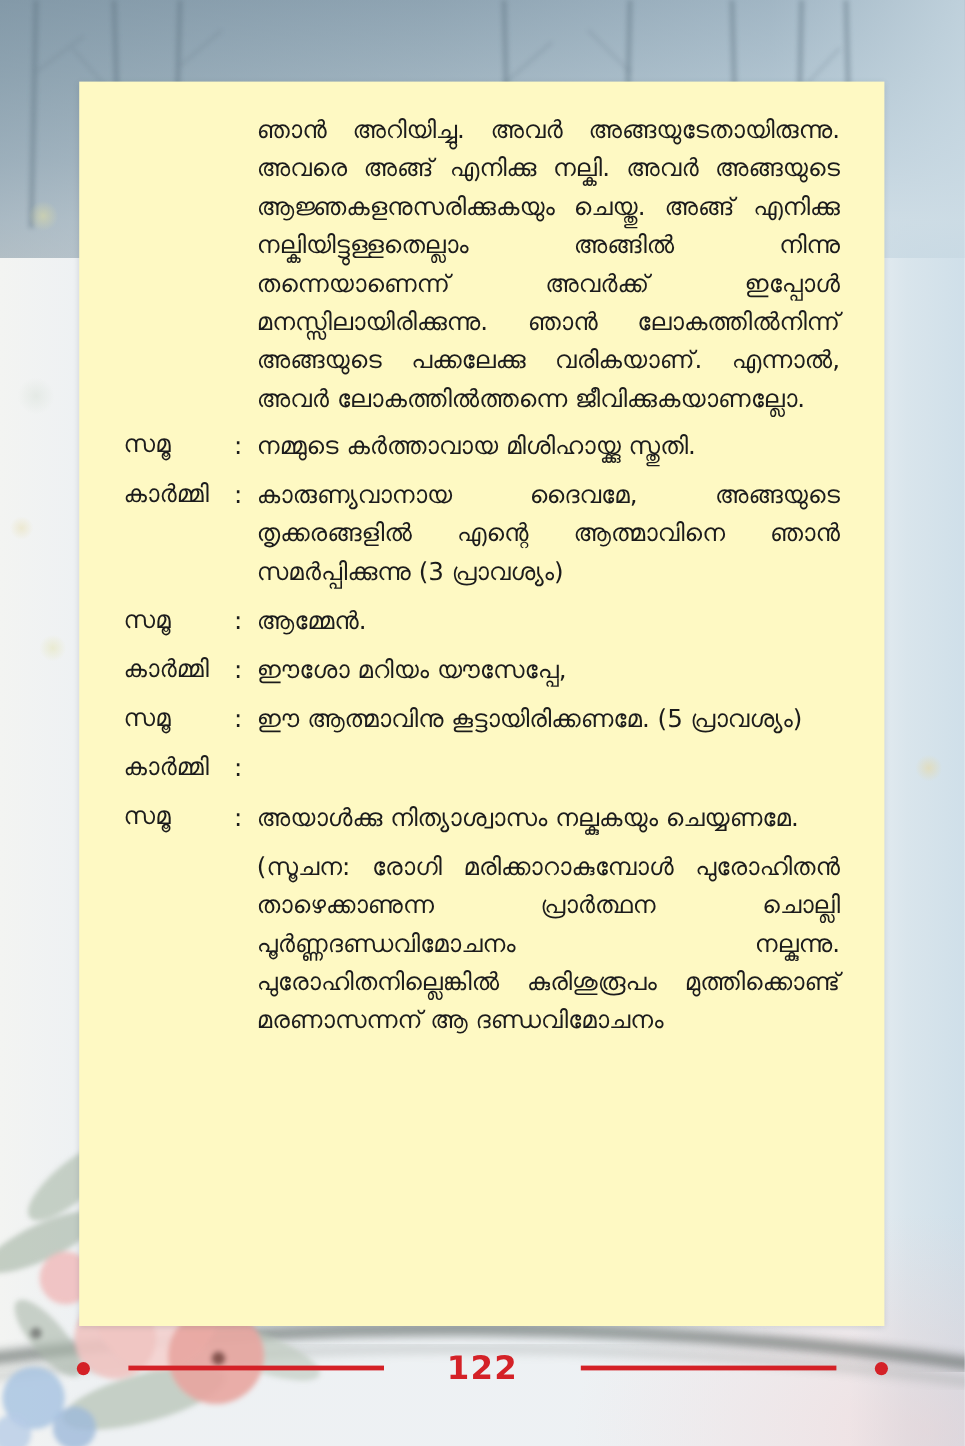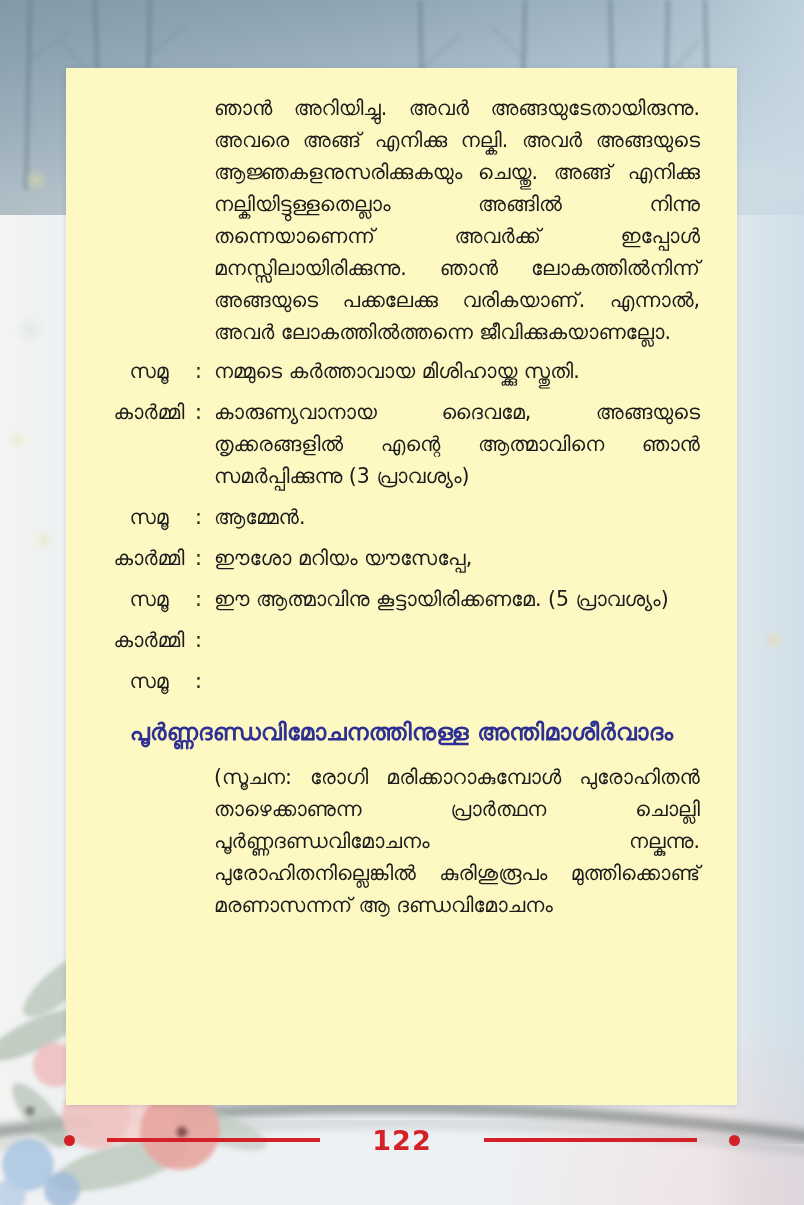--- a/index.html
+++ b/index.html
@@ -43,21 +43,21 @@
     position:absolute;left:66px;top:68px;width:671px;height:1037px;
     background:#fef9c3;box-shadow:0 1px 5px rgba(70,90,105,.20);
     box-sizing:border-box;padding:24px 37px 0 37px;
     color:#1c1c1c;
   }
   .para{
     margin:0 0 7px 111px;
     font-size:20.5px;line-height:32px;text-align:justify;
   }
   .drow{display:grid;grid-template-columns:92px 19px 1fr;margin:0 0 9px 0;}
-  .speaker{font-size:20.5px;line-height:32px;text-align:center;font-family:Liberation Serif, serif;}
+  .speaker{font-size:20.5px;line-height:32px;text-align:left;font-family:Liberation Serif, serif;}
   .colon{font-size:20.5px;line-height:32px;text-align:left;}
   .dtext{font-size:20.5px;line-height:32px;text-align:justify;}
   .heading{
     margin:20px 0 14px 0;text-align:center;
     color:#2e3192;font-weight:bold;font-size:23.5px;line-height:30px;
     letter-spacing:.2px;
   }
   .note{margin:0 0 0 111px;font-size:20.5px;line-height:32px;text-align:justify;}
   
   .footer{
@@ -176,23 +176,23 @@
     <span class="colon">:</span>
     <span class="dtext">ഈ ആത്മാവിനു കൂട്ടായിരിക്കണമേ. (5 പ്രാവശ്യം)</span>
   </div>
   <div class="drow">
     <span class="speaker">കാർമ്മി</span>
     <span class="colon">:</span>
   </div>
   <div class="drow">
     <span class="speaker">സമൂ</span>
     <span class="colon">:</span>
-  </div>
-
-  <h2 class="heading">പൂർണ്ണദണ്ഡവിമോചനത്തിനുള്ള അന്തിമാശീർവാദം</h2>
+    <span class="dtext">അയാൾക്കു നിത്യാശ്വാസം നല്കുകയും ചെയ്യണമേ.</span>
+  </div>
+
 
   <p class="note">(സൂചന: രോഗി മരിക്കാറാകുമ്പോൾ പുരോഹിതൻ താഴെക്കാണുന്ന പ്രാർത്ഥന ചൊല്ലി പൂർണ്ണദണ്ഡവിമോചനം നല്കുന്നു. പുരോഹിതനില്ലെങ്കിൽ കുരിശുരൂപം മുത്തിക്കൊണ്ട് മരണാസന്നന് ആ ദണ്ഡവിമോചനം</p>
 </div>
 
 <div class="footer">
   <span class="f-dot"></span>
   <span class="f-line"></span>
   <span class="f-num">122</span>
   <span class="f-line"></span>
   <span class="f-dot"></span>

